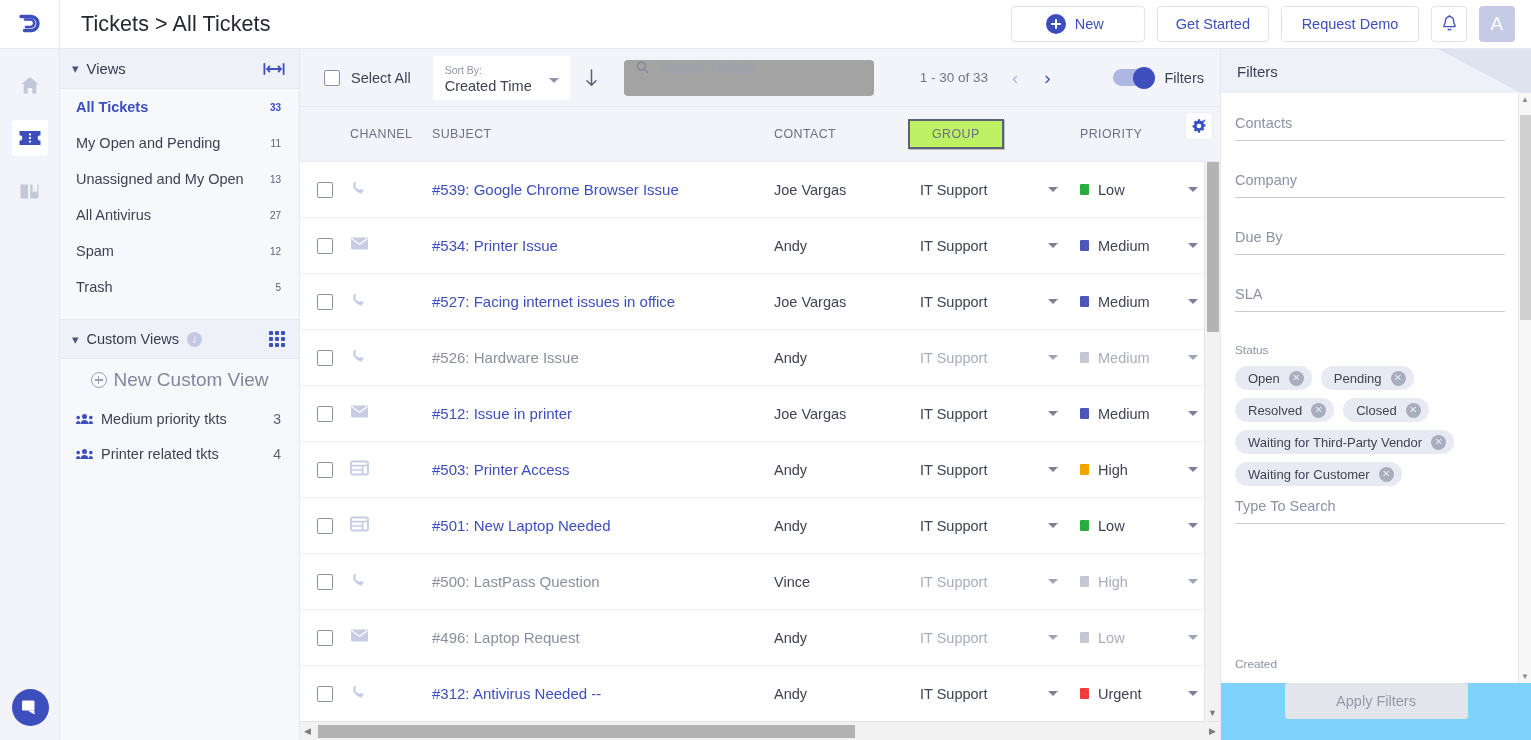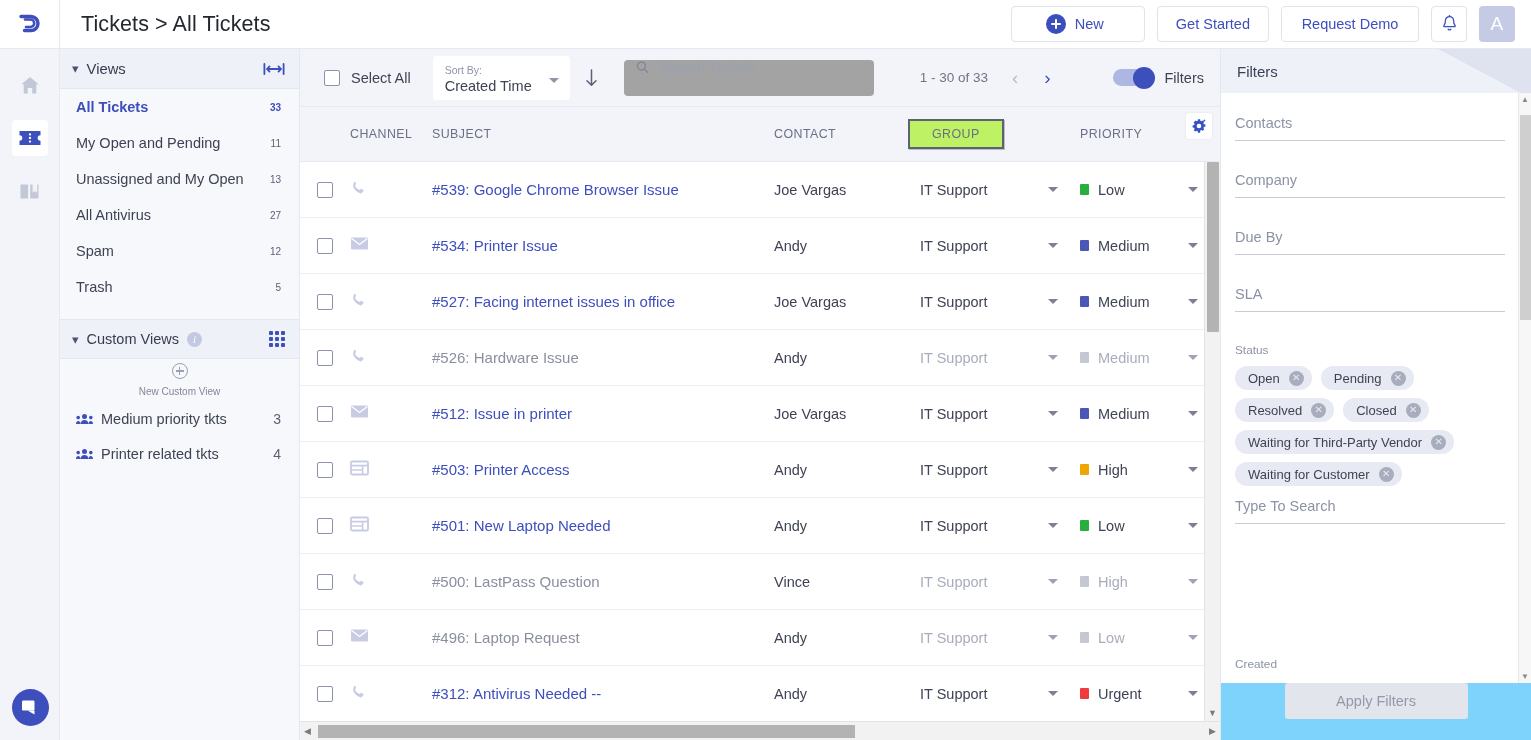--- a/index.html
+++ b/index.html
@@ -118,21 +118,21 @@
   .info-dot {
     width: 15px; height: 15px; border-radius: 50%; background: #c3c9e2;
     color: #fff; font-size: 11px; display: inline-flex; align-items: center;
     justify-content: center; margin-left: 8px; font-style: italic; font-family: "Liberation Serif", serif;
   }
   .grid-dots { margin-left: auto; display: grid; grid-template-columns: repeat(3, 4px);
     grid-template-rows: repeat(3, 4px); gap: 2px; cursor: pointer; }
   .grid-dots i { background: #3d4ebd; border-radius: 1px; display: block; width: 4px; height: 4px; }
   .new-cv {
     height: 42px; display: flex; align-items: center; justify-content: center;
-    gap: 7px; color: #82879b; font-size: 10px; cursor: pointer; flex-direction: column;
+    gap: 7px; color: #82879b; font-size: 19px; cursor: pointer;
   }
   .circ-plus {
     width: 16px; height: 16px; border-radius: 50%; border: 1.4px solid #9aa0b4;
     position: relative; flex: none;
   }
   .circ-plus:before, .circ-plus:after { content: ""; position: absolute; background: #9aa0b4; }
   .circ-plus:before { left: 3px; right: 3px; top: 6.3px; height: 1.4px; }
   .circ-plus:after { top: 3px; bottom: 3px; left: 6.3px; width: 1.4px; }
   .cv-row {
     height: 35px; display: flex; align-items: center; padding: 0 18px 0 16px;

